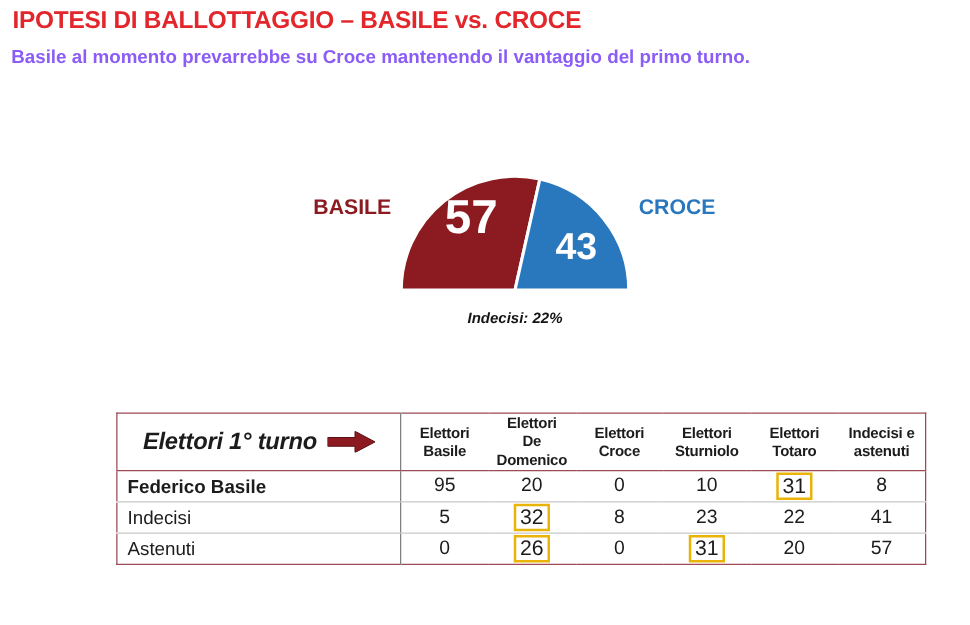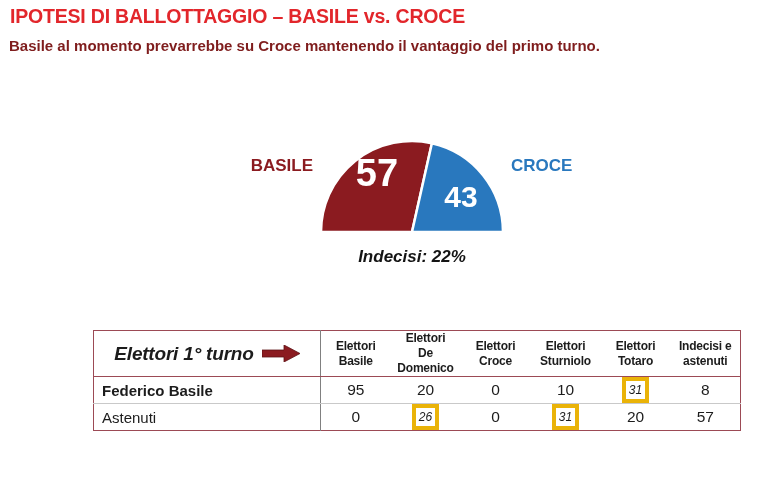--- a/index.html
+++ b/index.html
@@ -8,34 +8,34 @@
     font-family:"Liberation Sans", sans-serif;
     position:relative; overflow:hidden;
   }
   .title {
     position:absolute; left:10px; top:5px;
     font-size:19.5px; font-weight:bold; color:#E2262B; letter-spacing:-0.2px;
     white-space:nowrap;
   }
   .subtitle {
     position:absolute; left:9px; top:37px;
-    font-size:15px; font-weight:bold; color:#7f1d1d; white-space:nowrap;text-align:right;
+    font-size:15px; font-weight:bold; color:#8b5cf6; white-space:nowrap;text-align:right;
   }
   .pie-svg { position:absolute; left:320px; top:140px; }
   .basile-label {
     position:absolute; left:205px; top:156px; width:108px; text-align:right;
     font-size:17px; font-weight:bold; color:#8B1B20;
   }
   .croce-label {
     position:absolute; left:511px; top:156px;
     font-size:17px; font-weight:bold; color:#2978BE;
   }
   .indecisi-note {
     position:absolute; left:292px; top:247px; width:240px; text-align:center;
-    font-size:17px; font-weight:bold; font-style:italic; color:#141414;
+    font-size:12px; font-weight:bold; font-style:italic; color:#141414;
   }
   table.poll-table {
     position:absolute; left:93px; top:330px;
     border-collapse:collapse; table-layout:fixed;
     border:1.5px solid #9C4A55;
   }
   .poll-table col.c-label { width:227px; }
   .poll-table col.c-num   { width:70px; }
   .poll-table thead th {
     height:38px; border-bottom:1.5px solid #9C4A55;
@@ -53,22 +53,22 @@
     border-bottom:1px solid #C9C9C9;
     font-size:15.5px; color:#1c1c1c; text-align:center;
   }
   .poll-table tbody tr:last-child td { border-bottom:none; }
   .poll-table td.rowlabel {
     text-align:left; padding-left:8px; font-size:15px;
     border-right:1px solid #808080;
   }
   .poll-table td.rowlabel.bold { font-weight:bold; }
   .boxed {
-    display:inline-block; border:4px solid #eab308;
-    padding:0 3px; min-width:24px; line-height:18px; font-size:12px;font-style:italic;
+    display:inline-block; border:2px solid #eab308;
+    padding:0 3px; min-width:24px; line-height:18px; font-size:17px;
   }
 </style>
 </head>
 <body>
 
 <div class="title">IPOTESI DI BALLOTTAGGIO – BASILE vs. CROCE</div>
 <div class="subtitle">Basile al momento prevarrebbe su Croce mantenendo il vantaggio del primo turno.</div>
 
 <div class="basile-label">BASILE</div>
 <svg id="half-pie" class="pie-svg" width="184" height="94" viewBox="0 0 184 94">
@@ -119,20 +119,29 @@
       <tr>
         <td class="rowlabel bold">Federico Basile</td>
         <td>95</td>
         <td>20</td>
         <td>0</td>
         <td>10</td>
         <td><span class="boxed">31</span></td>
         <td>8</td>
       </tr>
       <tr>
+        <td class="rowlabel">Indecisi</td>
+        <td>5</td>
+        <td><span class="boxed">32</span></td>
+        <td>8</td>
+        <td>23</td>
+        <td>22</td>
+        <td>41</td>
+      </tr>
+      <tr>
         <td class="rowlabel">Astenuti</td>
         <td>0</td>
         <td><span class="boxed">26</span></td>
         <td>0</td>
         <td><span class="boxed">31</span></td>
         <td>20</td>
         <td>57</td>
       </tr>
     </tbody>
 </table>

